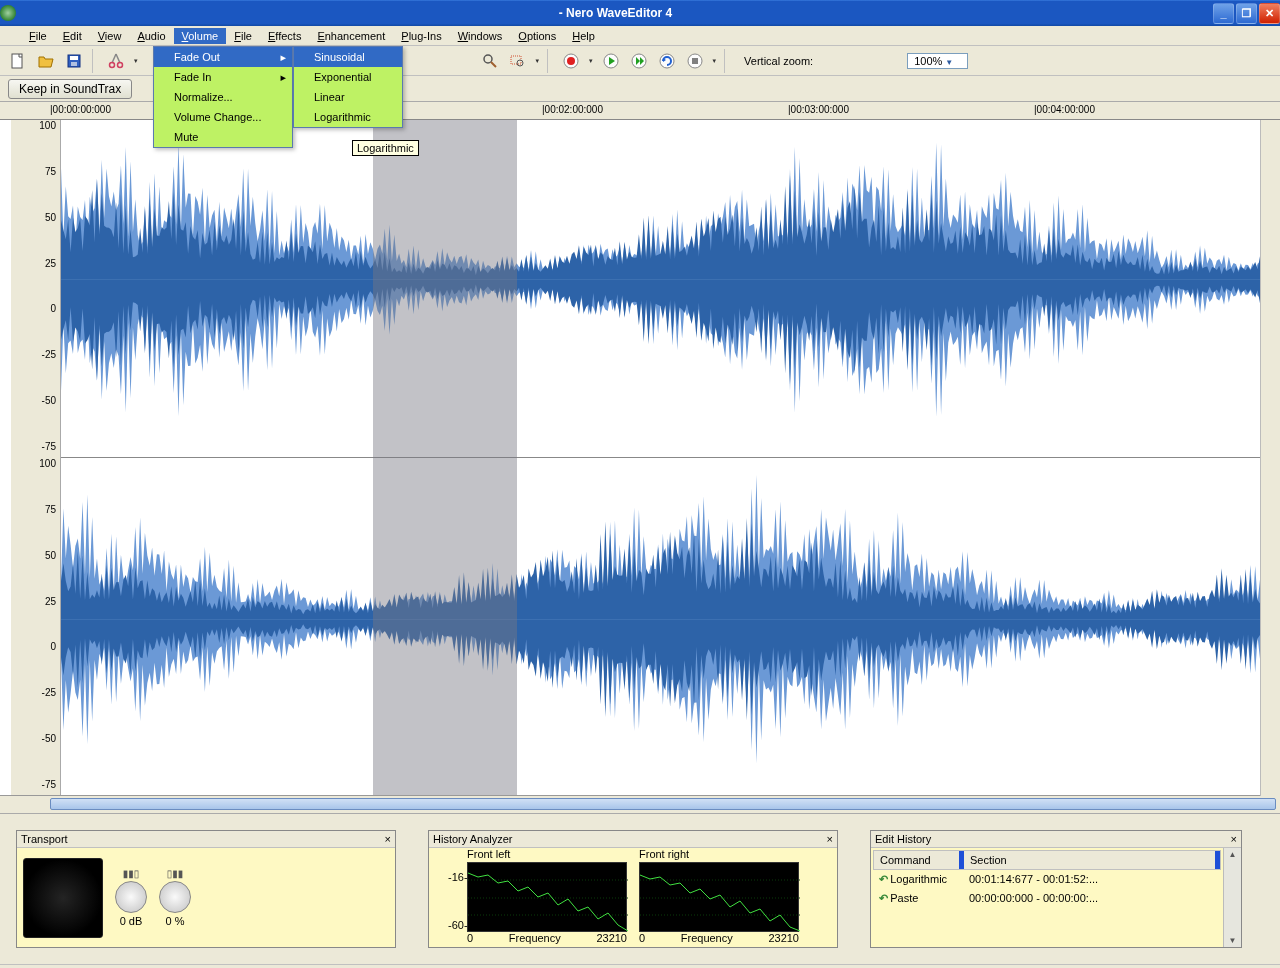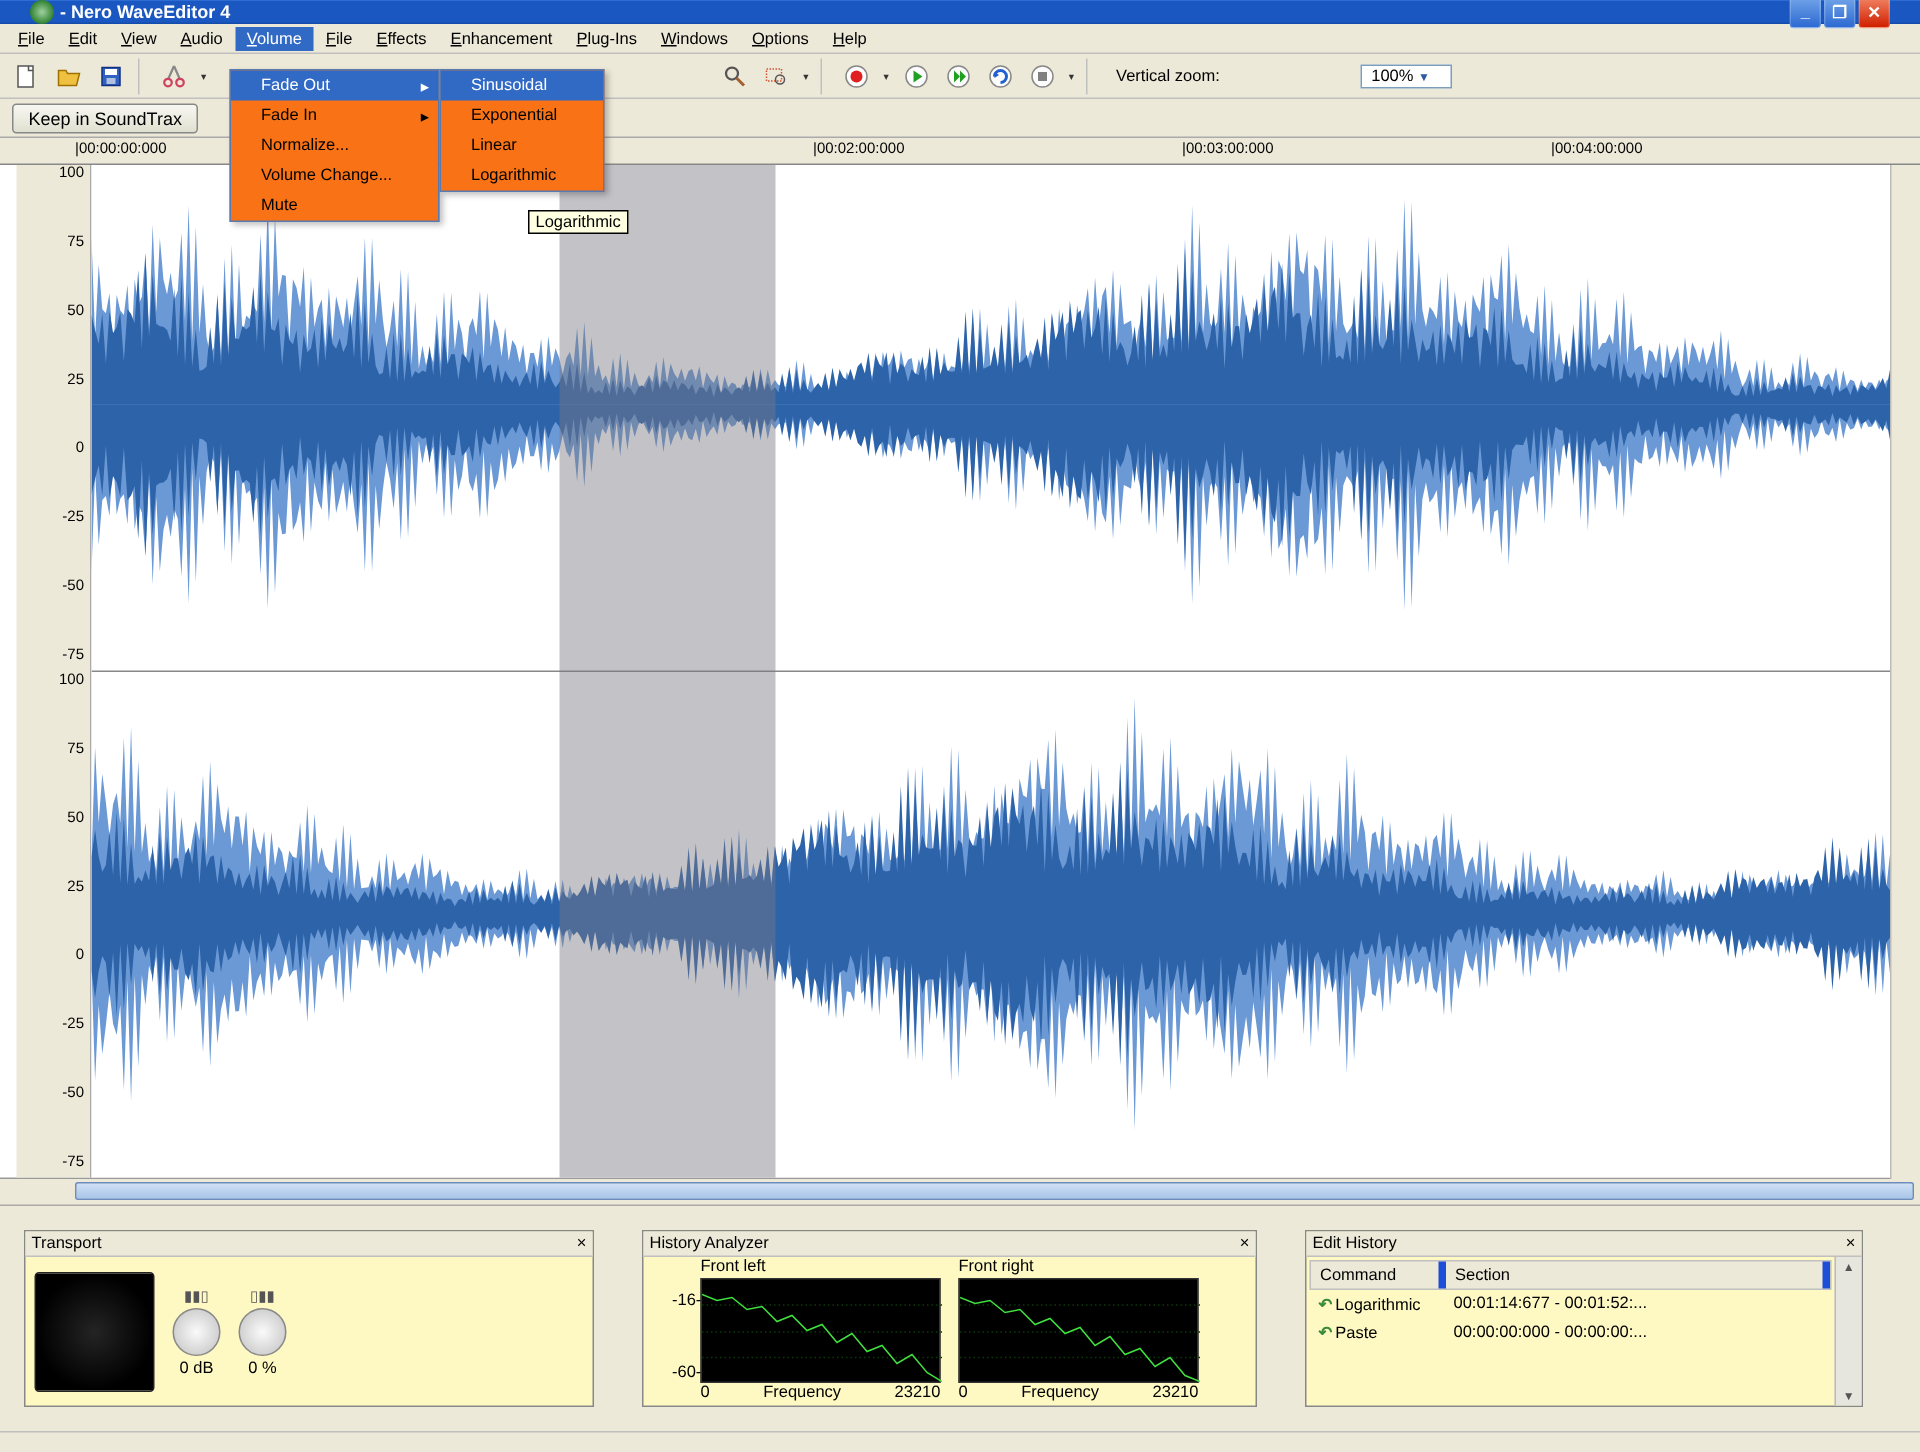--- a/index.html
+++ b/index.html
@@ -1,27 +1,27 @@
 <!DOCTYPE html>
 <html><head>
 <meta charset="utf-8">
 <style>
 * { box-sizing: border-box; margin: 0; padding: 0; font-family: Tahoma, sans-serif; font-size: 11px; user-select: none; }
 body { background: #ece9d8; width: 1280px; height: 968px; overflow: hidden; position: relative; }
 
 
-.titlebar { height: 16px; background: linear-gradient(#3a7de0, #1b57c1 5%, #1b57c1 90%, #1149a5); color: #fff; display: flex; align-items: center; padding: 0 20px; }
+.titlebar { height: 26px; background: linear-gradient(#3a7de0, #1b57c1 5%, #1b57c1 90%, #1149a5); color: #fff; display: flex; align-items: center; padding: 0 0; text-align: center; }
 .titlebar .app-icon { width: 16px; height: 16px; border-radius: 50%; background: radial-gradient(#a0d0a0, #006000); margin-right: 4px; }
 .titlebar .title { flex: 1; font-weight: bold; font-size: 12px; }
 .titlebar .win-btn { width: 21px; height: 21px; border-radius: 3px; margin-left: 2px; display: flex; align-items: center; justify-content: center; color: #fff; font-weight: bold; font-size: 11px; }
 .win-btn.min, .win-btn.max { background: linear-gradient(#6fa2e8, #2d6ad2); border: 1px solid #fff3; }
 .win-btn.close { background: linear-gradient(#f08060, #d02000); border: 1px solid #fff3; }
 
 
-.menubar { height: 20px; background: #ece9d8; border-bottom: 1px solid #c0c0c0; display: flex; align-items: center; padding-left: 4px; }
+.menubar { height: 20px; background: #ece9d8; border-bottom: 1px solid #c0c0c0; display: flex; align-items: center; padding-left: 21px; }
 .menubar .menu-item { padding: 2px 8px; cursor: default; }
 .menubar .menu-item:first-letter { text-decoration: underline; }
 .menubar .menu-item.open { background: #316ac5; color: #fff; }
 
 
 .toolbar { height: 30px; background: #ece9d8; border-bottom: 1px solid #c0c0c0; display: flex; align-items: center; padding: 2px 6px; gap: 4px; }
 .tbtn { width: 24px; height: 24px; display:flex;align-items:center;justify-content:center; border-radius:3px;}
 .sep { width: 6px; height: 24px; border-left:1px solid #c0c0c0; margin:0 2px;}
 .dropdown-arrow{font-size:7px;color:#333;padding:0 2px;}
 
@@ -38,21 +38,21 @@
 .wave-area { height: 676px; background:#fff; display:flex; border-bottom:1px solid #999;}
 .yaxis { width:50px; background:#ece9d8; border-right:1px solid #aaa; position:relative;margin-left:11px; }
 .yaxis .ylbl{position:absolute;right:4px;font-size:10px;}
 .wave-canvas { flex:1; position:relative; background:#fff;}
 .wave-canvas svg { position:absolute; width:100%; height:100%;}
 .selection { position:absolute; top:0; bottom:0; background:rgba(120,120,130,0.45);}
 .hscroll { height: 18px; background:#ece9d8; border-bottom:1px solid #aaa;position:relative;}
 .hscroll .thumb {position:absolute;left:50px;right:4px;top:2px;height:12px;background:linear-gradient(#d0e0f5,#a8c5ea);border:1px solid #6a8cc0;border-radius:2px;}
 
 
-.popup { position:absolute; background:#f97316; border:1px solid #5a7aaf; box-shadow:2px 2px 4px rgba(0,0,0,.25); z-index:100;}
+.popup { position:absolute; background:#bef264; border:1px solid #5a7aaf; box-shadow:2px 2px 4px rgba(0,0,0,.25); z-index:100;}
 .popup .pitem{ padding:4px 28px 4px 20px; white-space:nowrap; position:relative;}
 .popup .pitem.hi { background:#316ac5; color:#fff;}
 .popup .pitem.sub::after{content:'▸'; position:absolute; right:6px;}
 
 
 .panels { height:150px; display:flex; background:#ece9d8;width:1258px;}
 .panel { border:1px solid #888; margin:16px; background:#fef9c3; display:flex;flex-direction:column;}
 .panel-header { padding:2px 4px; background:#ece9d8; font-size:11px; display:flex;justify-content:space-between;border-bottom:1px solid #c0c0c0;}
 .close-x{cursor:default;}
 .p-transport{width:380px;}

